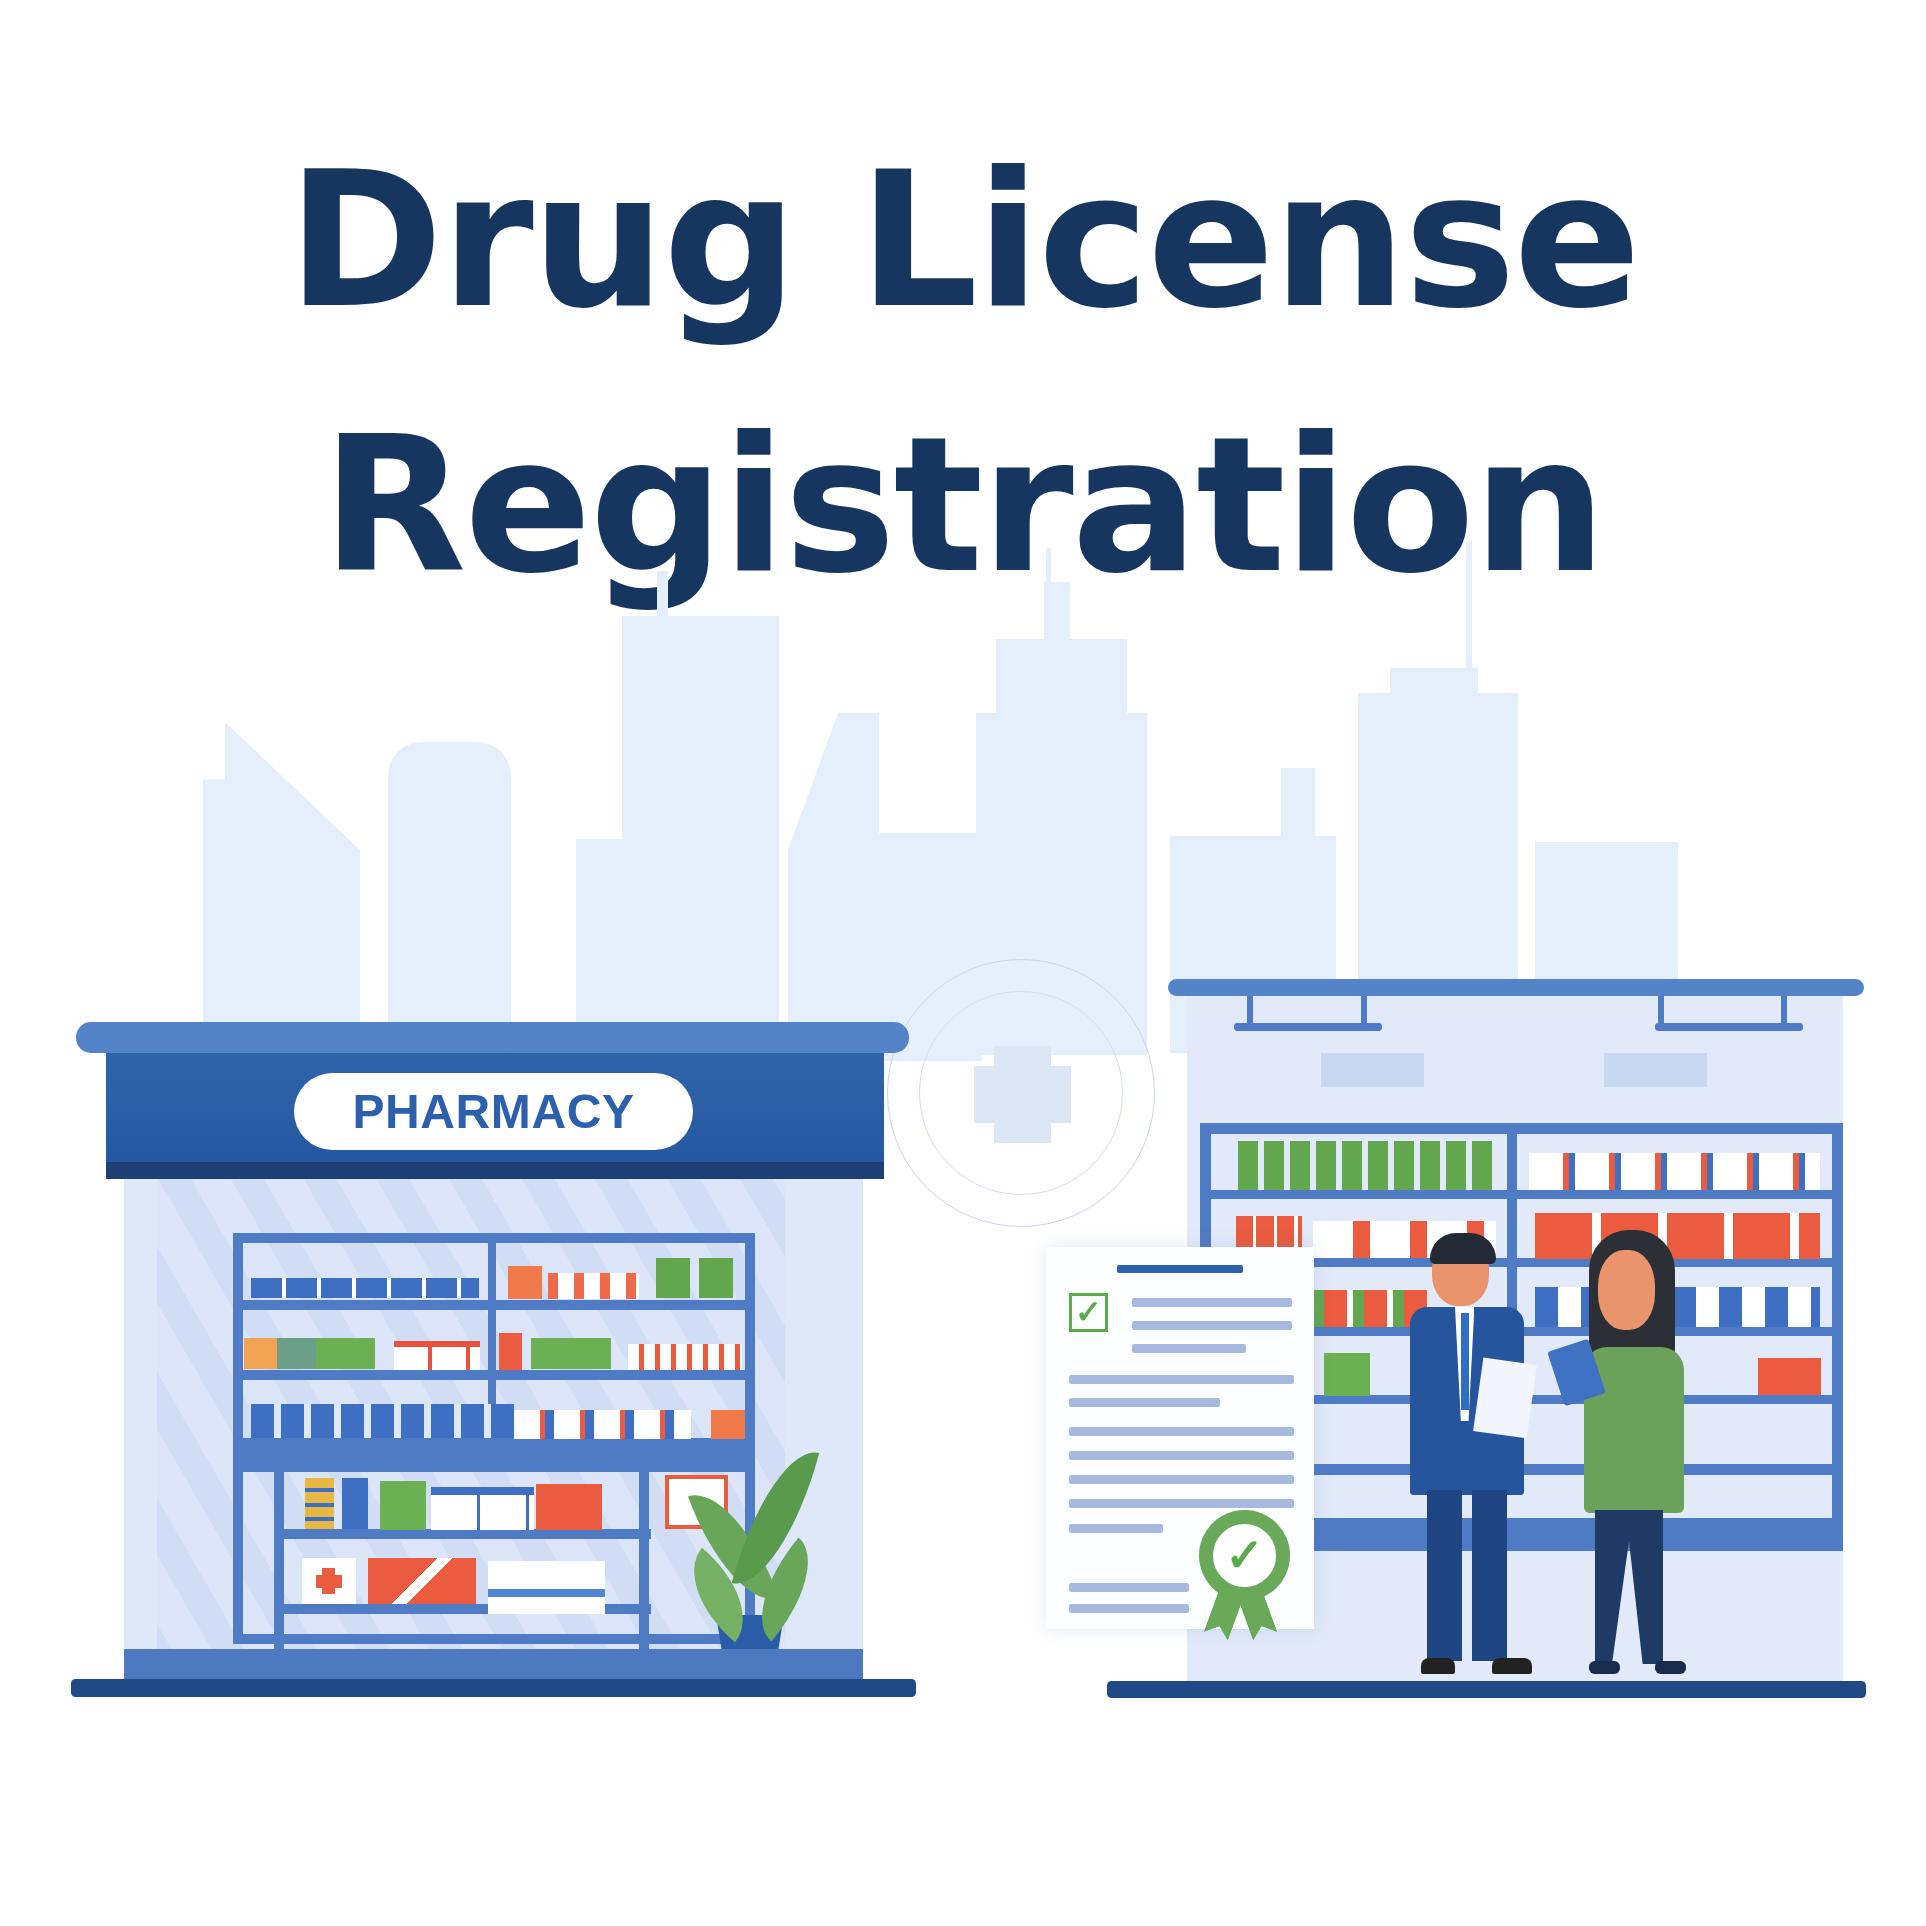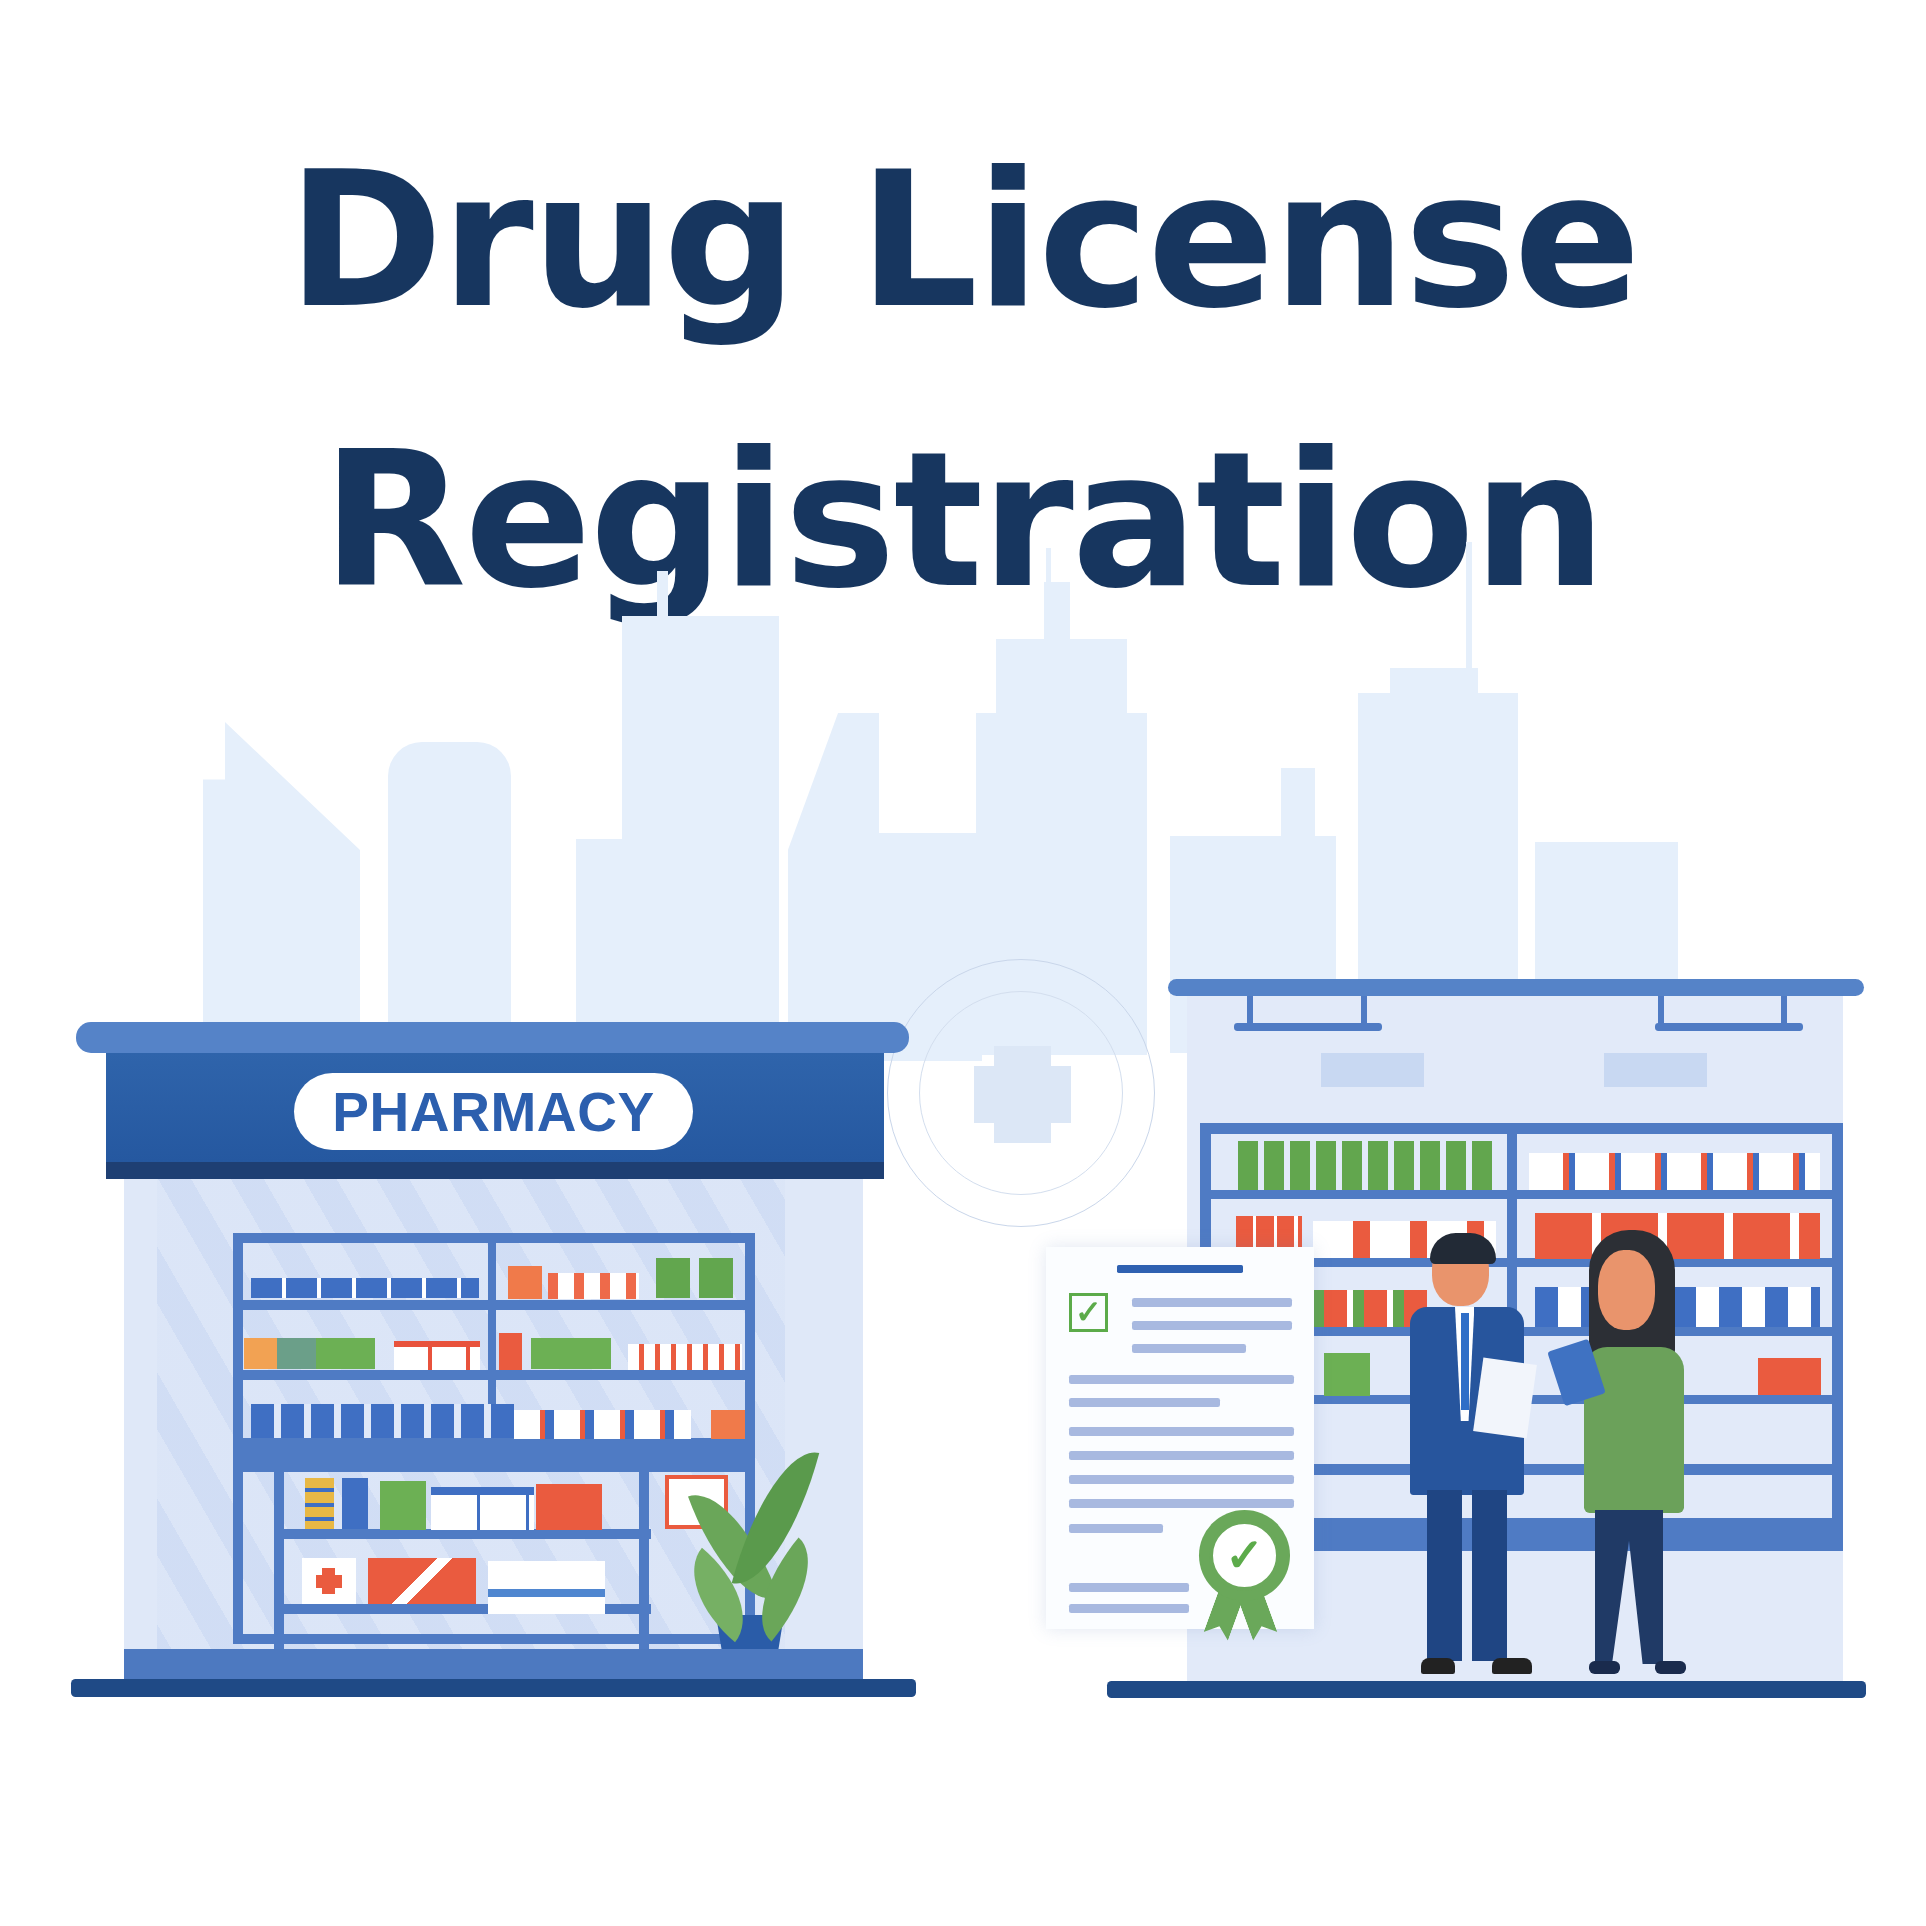--- a/index.html
+++ b/index.html
@@ -2,33 +2,33 @@
 <html style="font-size:9px"><head>
 <meta charset="utf-8">
 <style>
 html,body{margin:0;padding:0;}
 body{width:1926px;height:1926px;background:#ffffff;position:relative;overflow:hidden;font-family:"Liberation Sans",sans-serif;}
 .abs{position:absolute;}
 .title{position:absolute;left:0;width:1926px;text-align:center;font-family:"DejaVu Sans",sans-serif;font-weight:bold;color:#17365f;font-size:188px;line-height:1;letter-spacing:-2.3px;}
 .bld{position:absolute;background:#e5effb;}
 .roof{background:#5583c8;border-radius:15px;}
 .band{background:linear-gradient(#2f64ab,#2558a0);}
-.pill{background:#fff;border-radius:46px;display:flex;align-items:center;justify-content:center;color:#2c5fae;font-weight:bold;font-size:55px;letter-spacing:0.6px;}
+.pill{background:#fff;border-radius:46px;display:flex;align-items:center;justify-content:center;color:#2c5fae;font-weight:bold;font-size:48px;letter-spacing:0.6px;}
 .base{background:#1f4a86;border-radius:4.6px;}
 .shelf{background:#dbe6f8;border:12.6px solid #4f7bc4;box-sizing:border-box;}
 .sbar{background:#4f7bc4;}
 .box{position:absolute;}
 .doc{background:#fbfdff;box-shadow:0 0 17px rgba(90,120,180,.18);}
 .line{position:absolute;height:9px;background:#a8b9e0;border-radius:2.3px;}
 </style>
 </head>
 <body>
 
 <div class="title" style="top:146px;">Drug License</div>
-<div class="title" style="top:426px;">Registration</div>
+<div class="title" style="top:411px;">Registration</div>
 
 <div>
   <div class="bld" style="left:203px;top:722px;width:157px;height:320px;clip-path:polygon(14% 0,100% 40%,100% 100%,0 100%,0 18%,14% 18%);"></div>
   <div class="bld" style="left:388px;top:742px;width:123px;height:297px;border-radius:34px 34px 0 0;"></div>
   <div class="bld" style="left:576px;top:839px;width:51px;height:200px;"></div>
   <div class="bld" style="left:622px;top:616px;width:157px;height:434px;"></div>
   <div class="bld" style="left:657px;top:571px;width:11.4px;height:51px;"></div>
   <div class="bld" style="left:788px;top:713px;width:91px;height:342px;clip-path:polygon(55% 0,100% 0,100% 100%,0 100%,0 40%);"></div>
   <div class="bld" style="left:879px;top:833px;width:103px;height:228px;"></div>
   <div class="bld" style="left:976px;top:713px;width:171px;height:342px;"></div>

